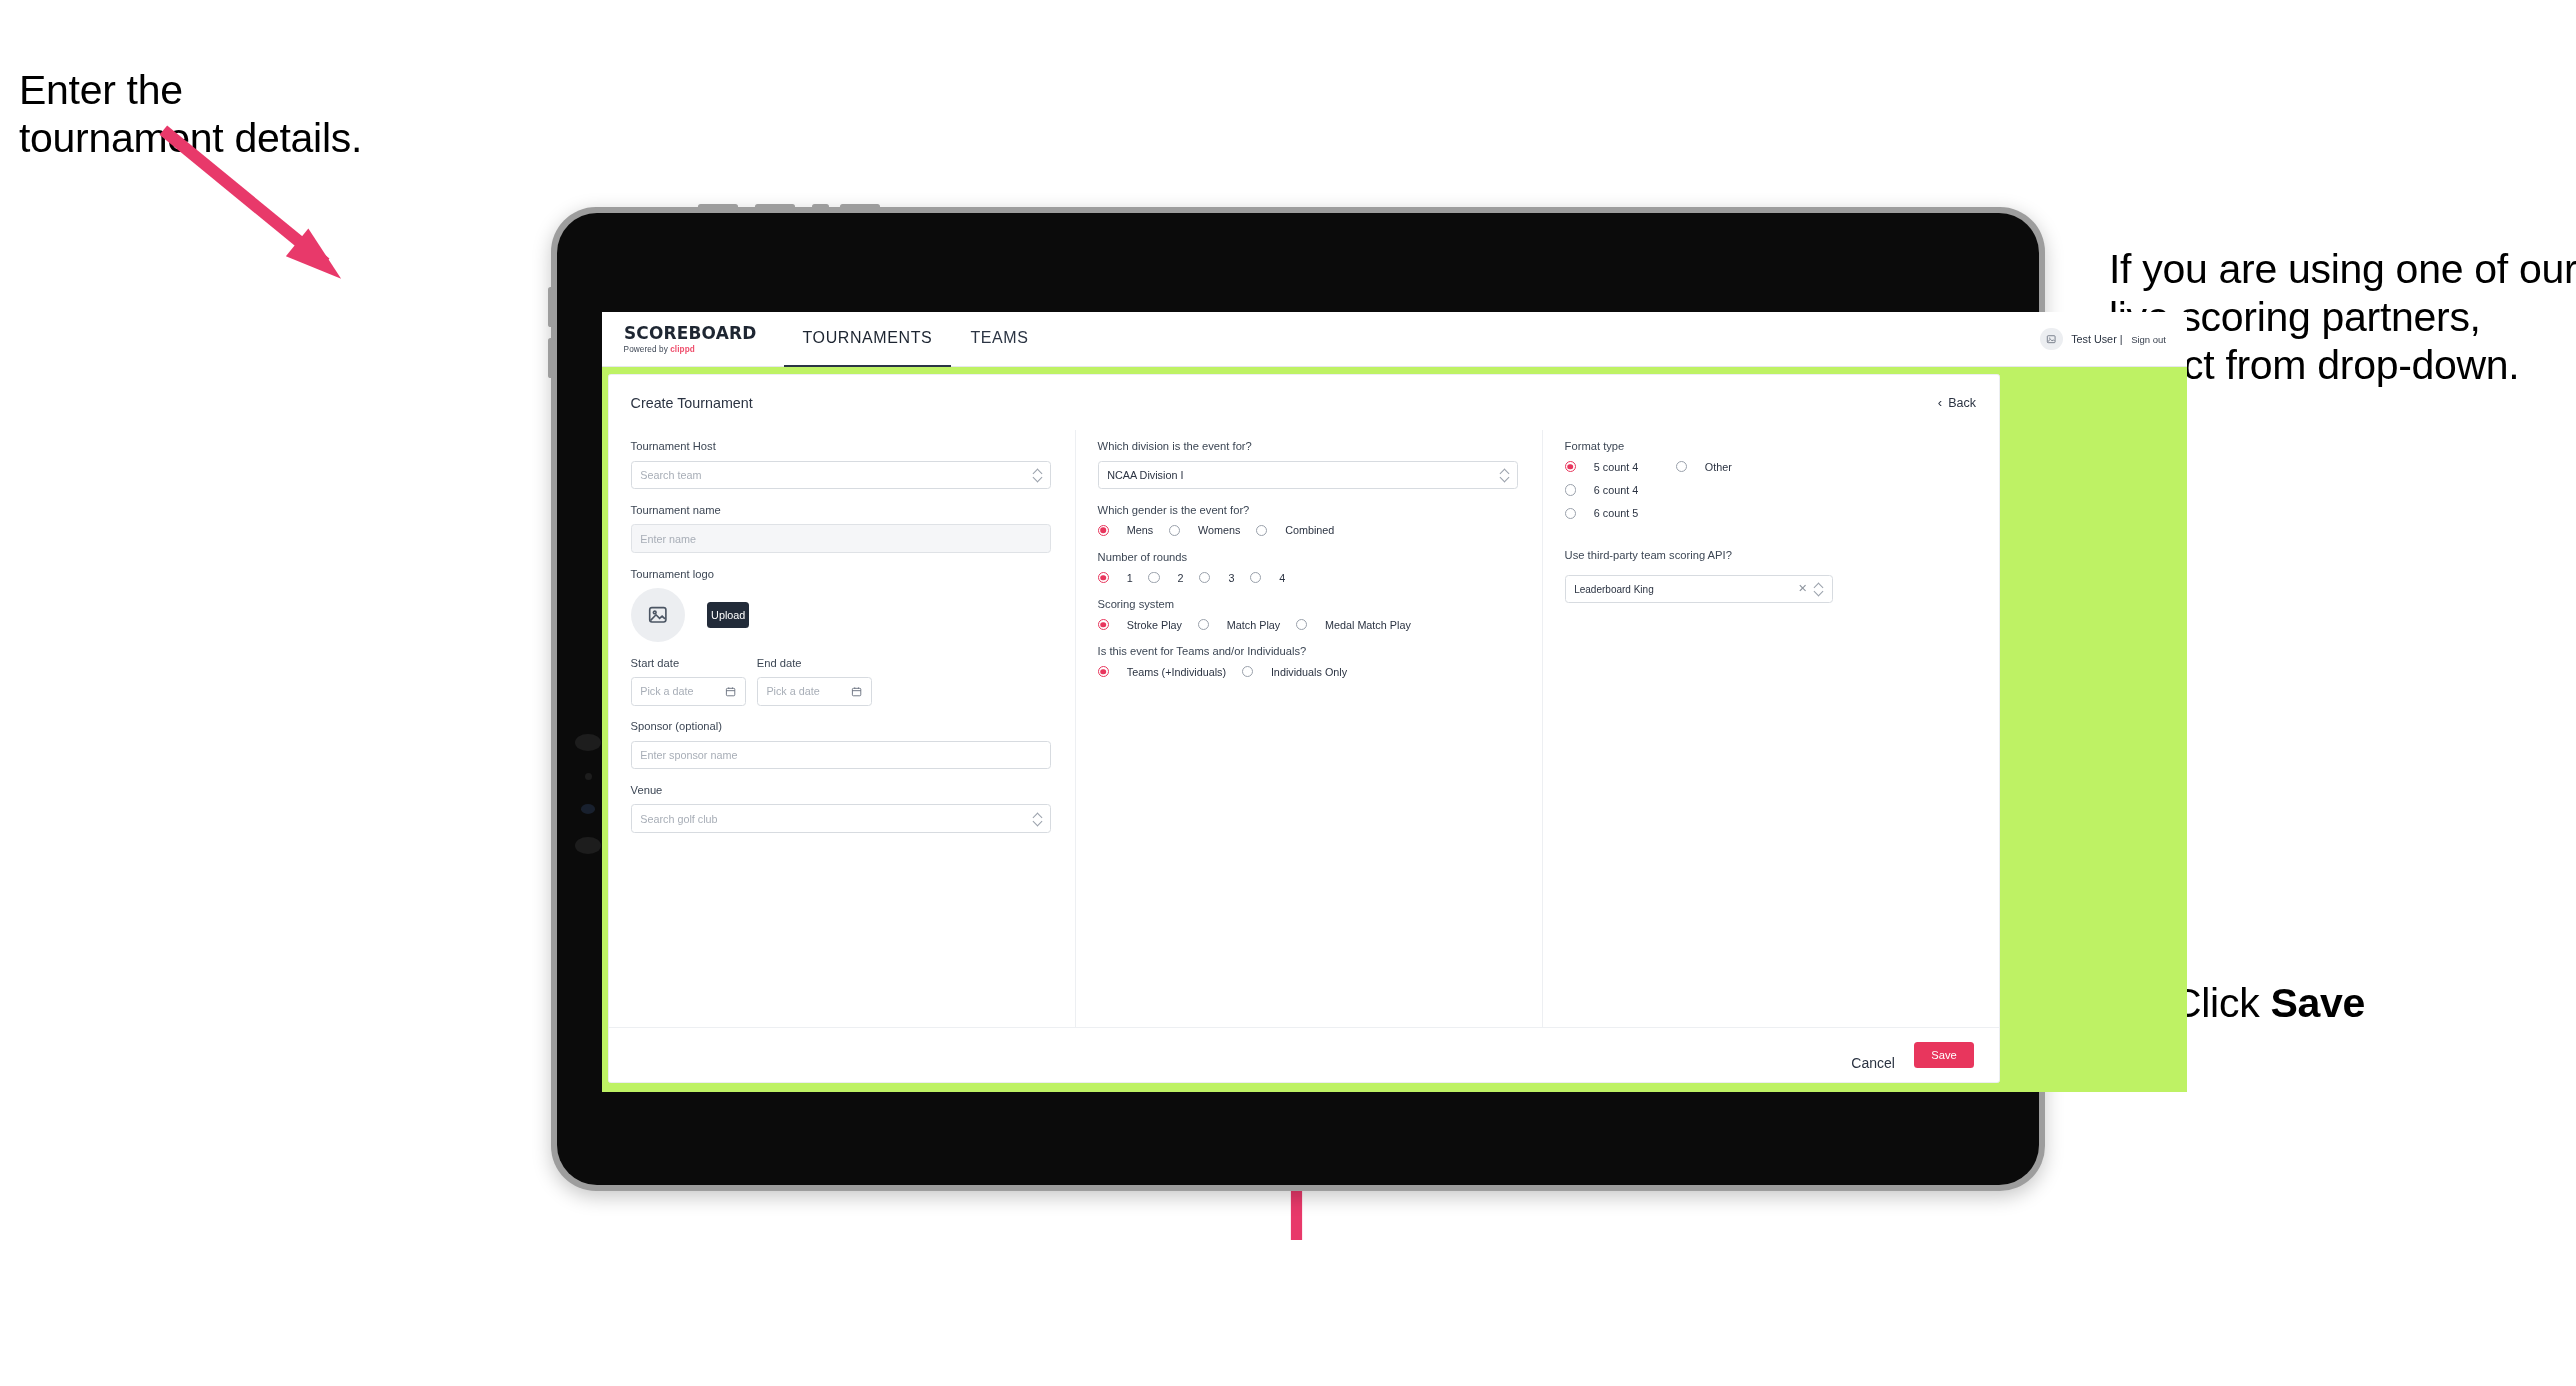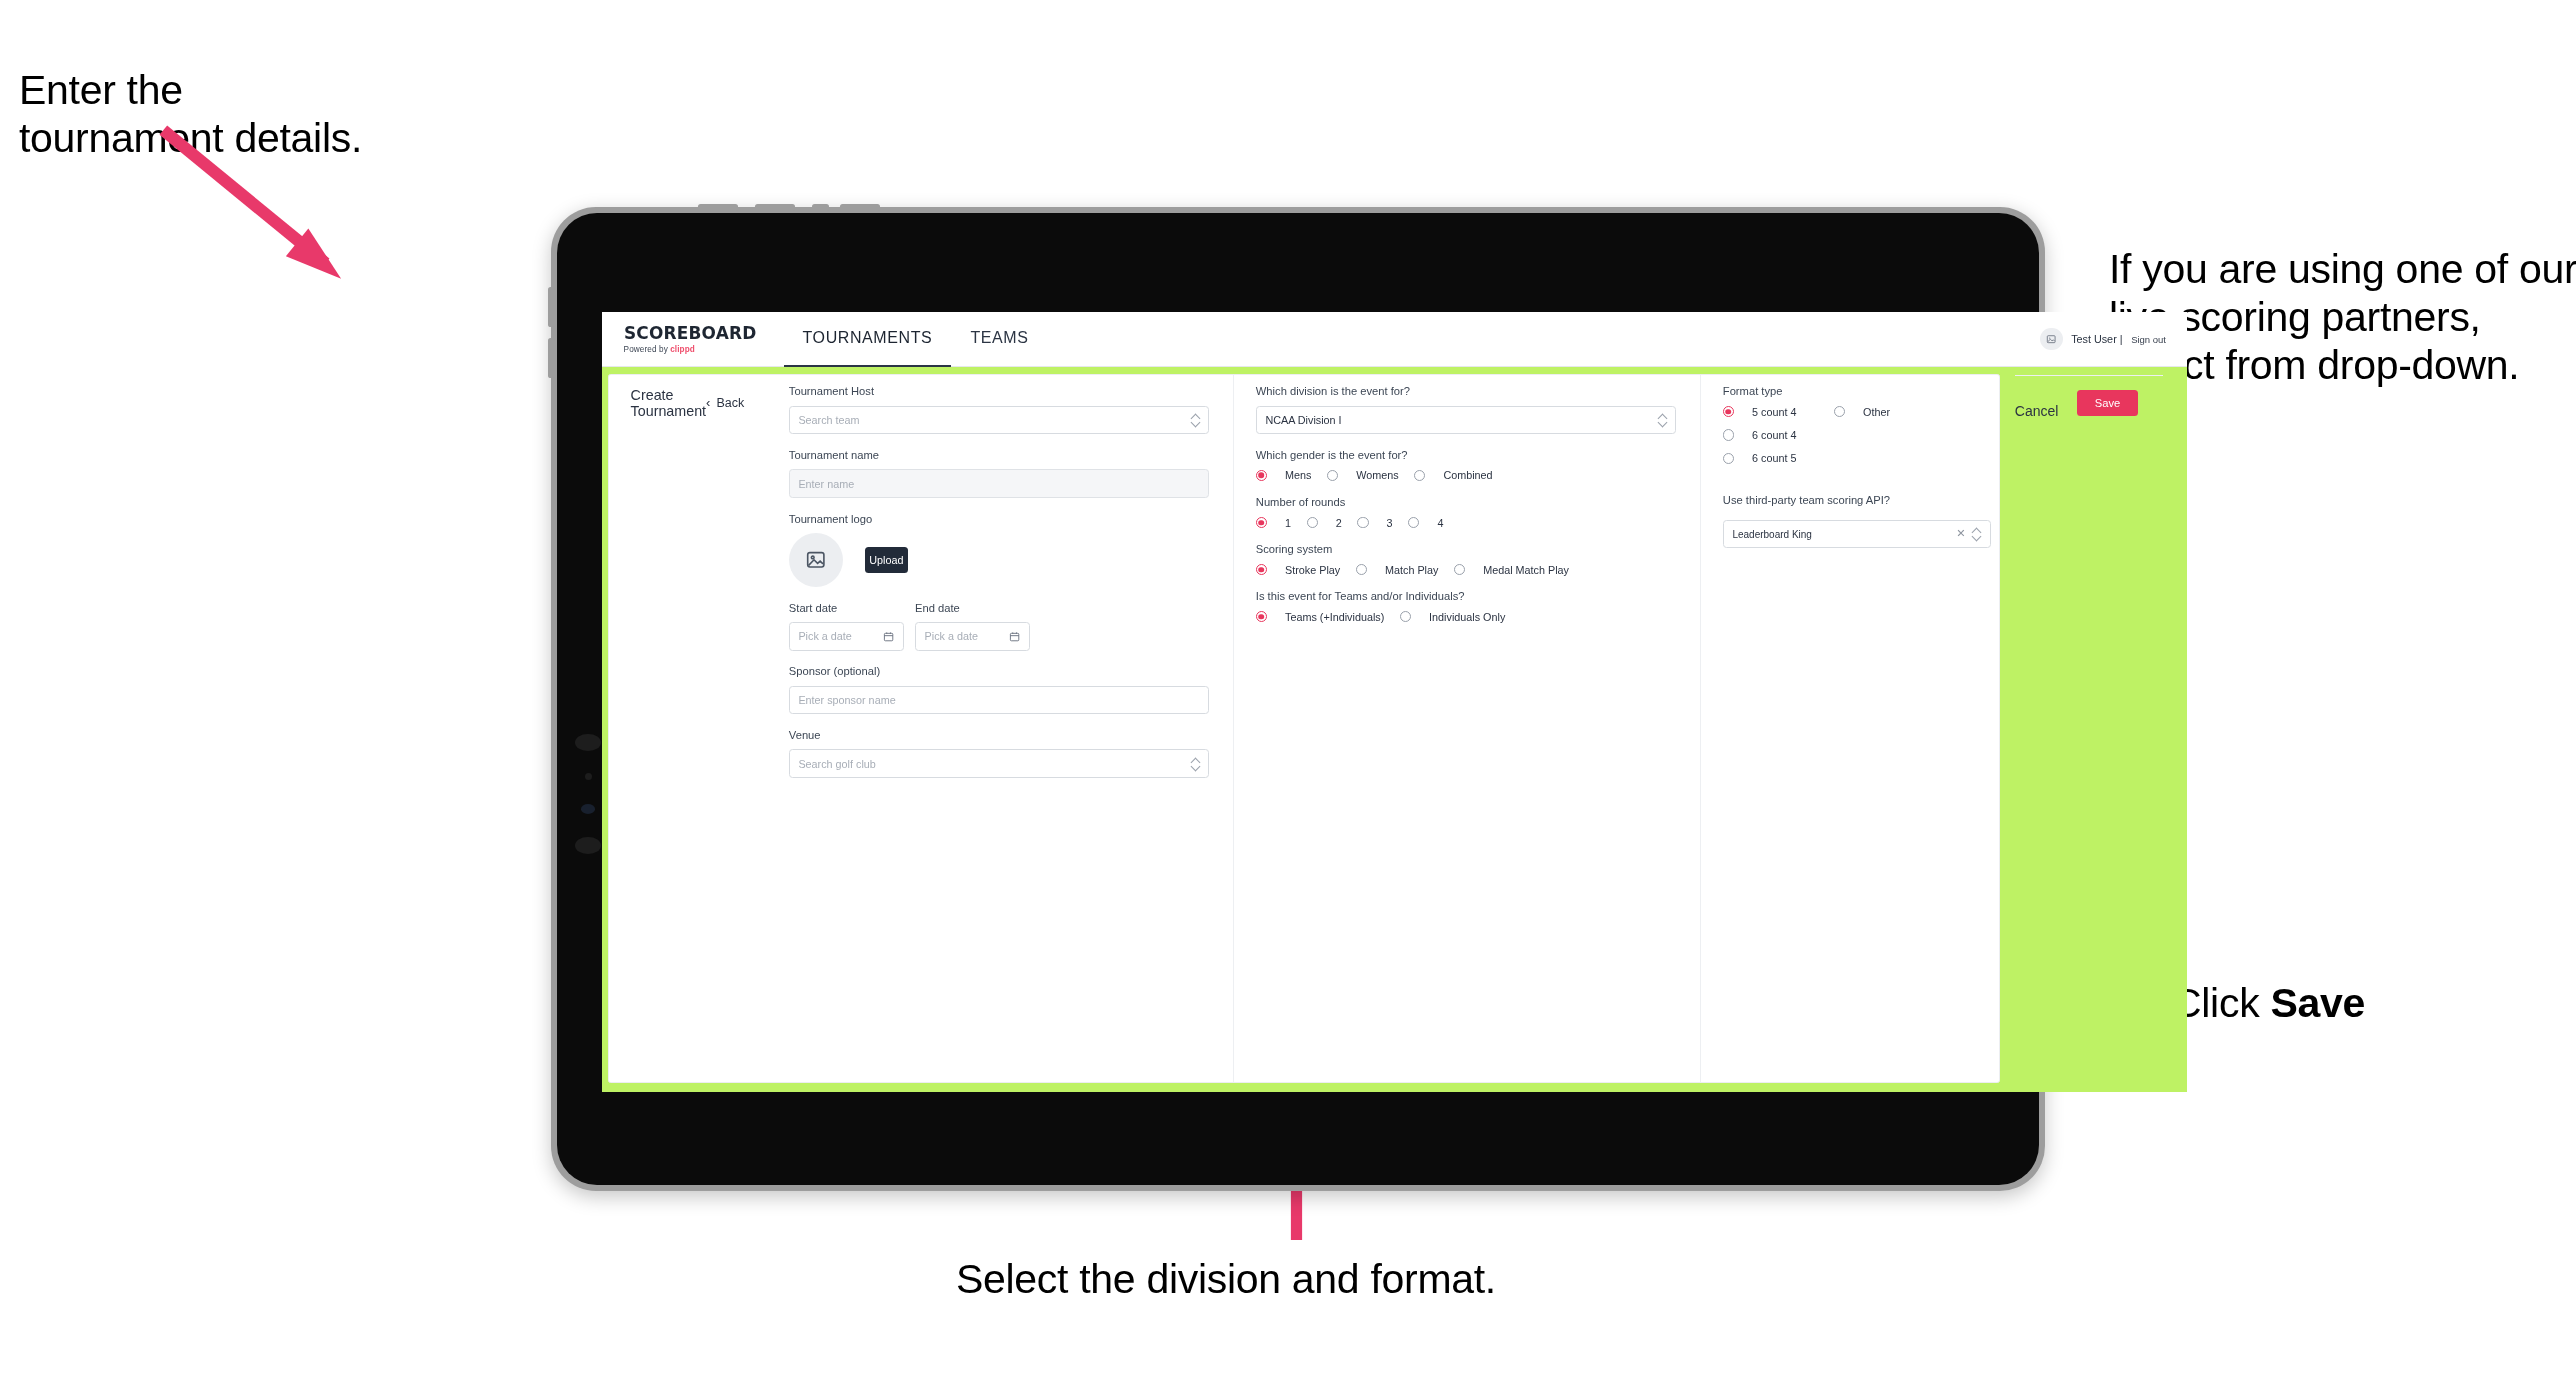--- a/index.html
+++ b/index.html
@@ -133,20 +133,21 @@
 
   
   #card {
     position: absolute;
     left: 6px; top: 62px;
     width: 1392px; height: 709px;
     background: #ffffff;
     border: 0.9px solid #eceef1;
     border-radius: 2.6px;
     display: flex;
+    flex-direction: column;
   }
   #card-head {
     height: 55px;
     display: flex; align-items: center;
     padding: 0 23px 0 21.6px;
   }
   #page-title { font-size: 14.3px; color: #2b3342; }
   #back-link {
     margin-left: auto;
     display: flex; align-items: center; gap: 6px;
@@ -286,21 +287,20 @@
     <path d="M192 12 L44 96" stroke="#e8396a" stroke-width="14" stroke-linecap="butt" fill="none"></path>
     <path d="M20 110 L66 60 L84 96 Z" fill="#e8396a"></path>
   </svg>
 
   <div class="anno" id="anno-save"><span>Click </span><b>Save</b></div>
   <svg class="arrow" style="left:1980px;top:1019px;" width="199" height="52" viewBox="0 0 230 60">
     <path d="M224 30 L46 30" stroke="#e8396a" stroke-width="13" stroke-linecap="butt" fill="none"></path>
     <path d="M18 30 L62 8 L62 52 Z" fill="#e8396a"></path>
   </svg>
 
-  <div class="anno" id="anno-bottom">Select the division and format.</div>
   <svg class="arrow" style="left:1262px;top:770px;" width="69" height="476" viewBox="0 0 80 550">
     <path d="M40 544 L40 62" stroke="#e8396a" stroke-width="13" stroke-linecap="butt" fill="none"></path>
     <path d="M40 16 L16 72 L64 72 Z" fill="#e8396a"></path>
   </svg>
 
   <div id="tablet">
     <div class="tab-btn" id="btn-top1"></div>
     <div class="tab-btn" id="btn-top2"></div>
     <div class="tab-btn" id="btn-top3"></div>
     <div class="tab-btn" id="btn-top4"></div>

